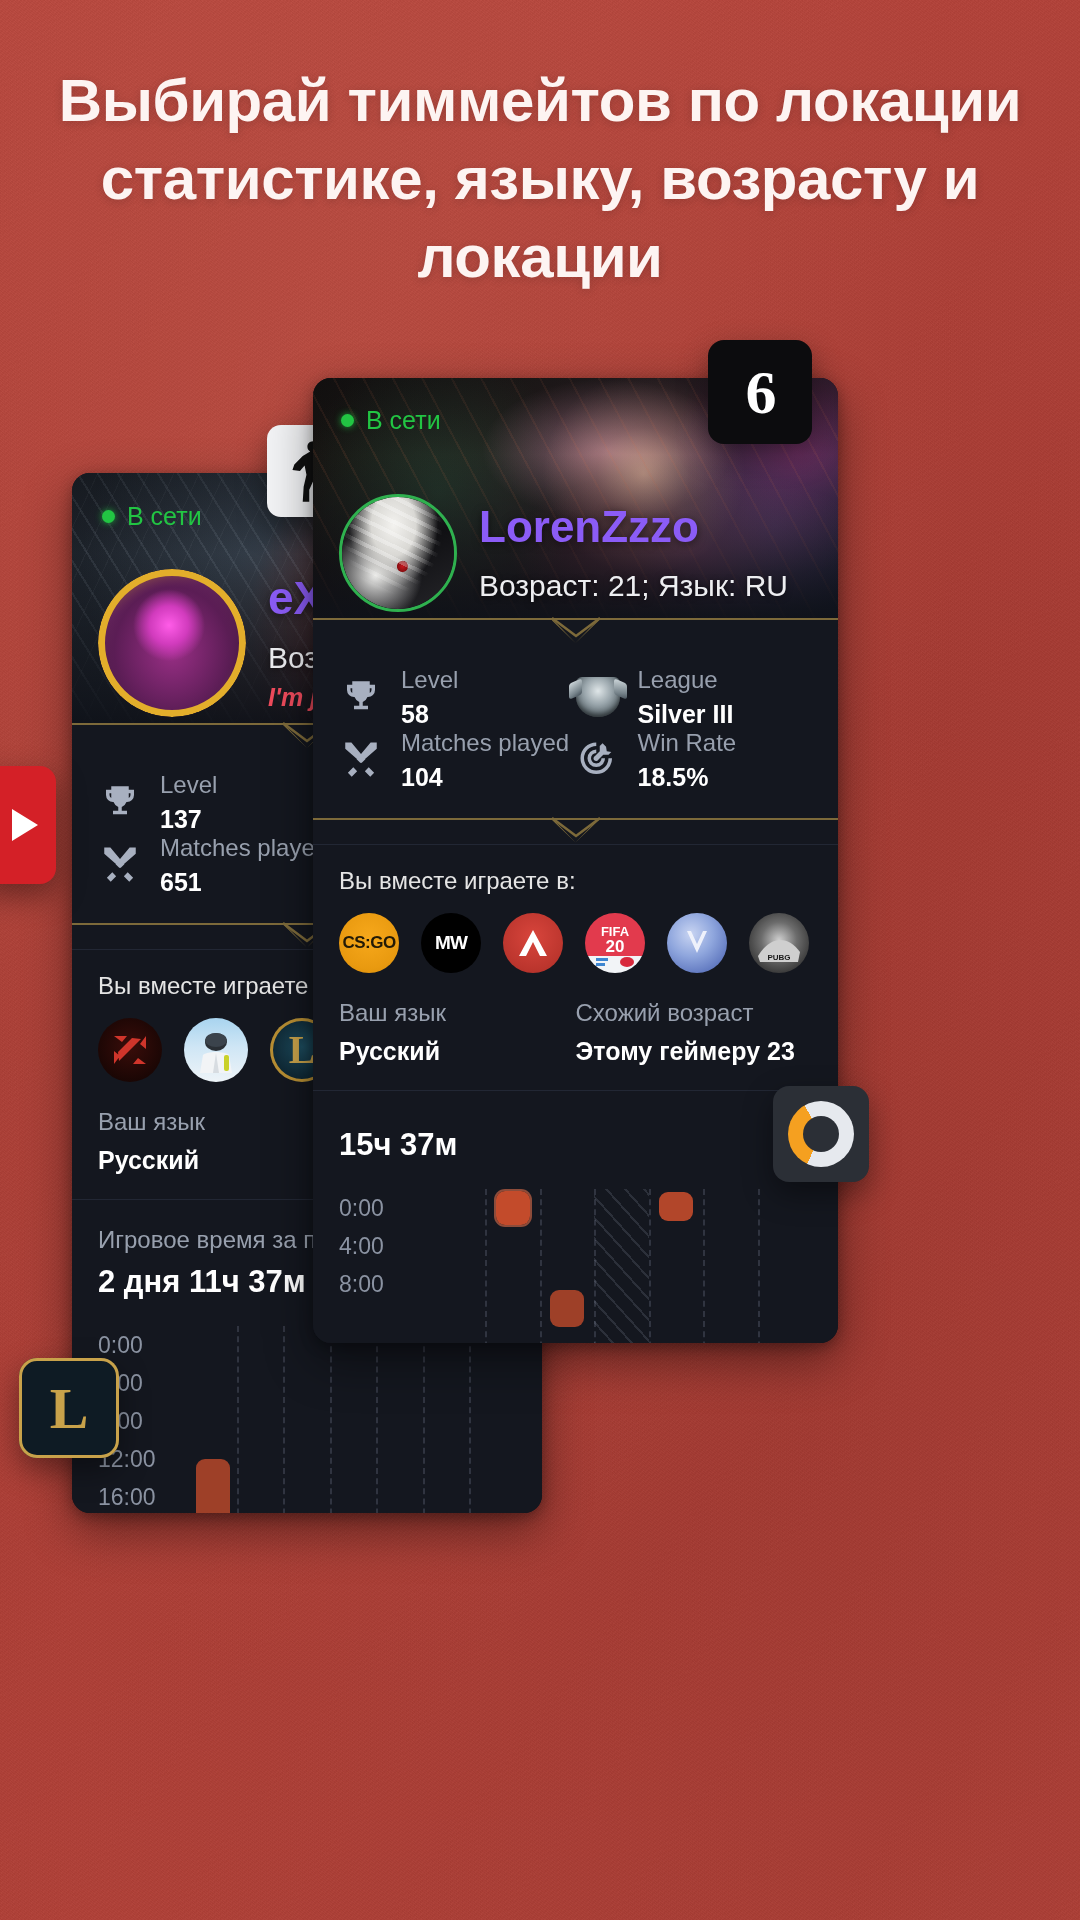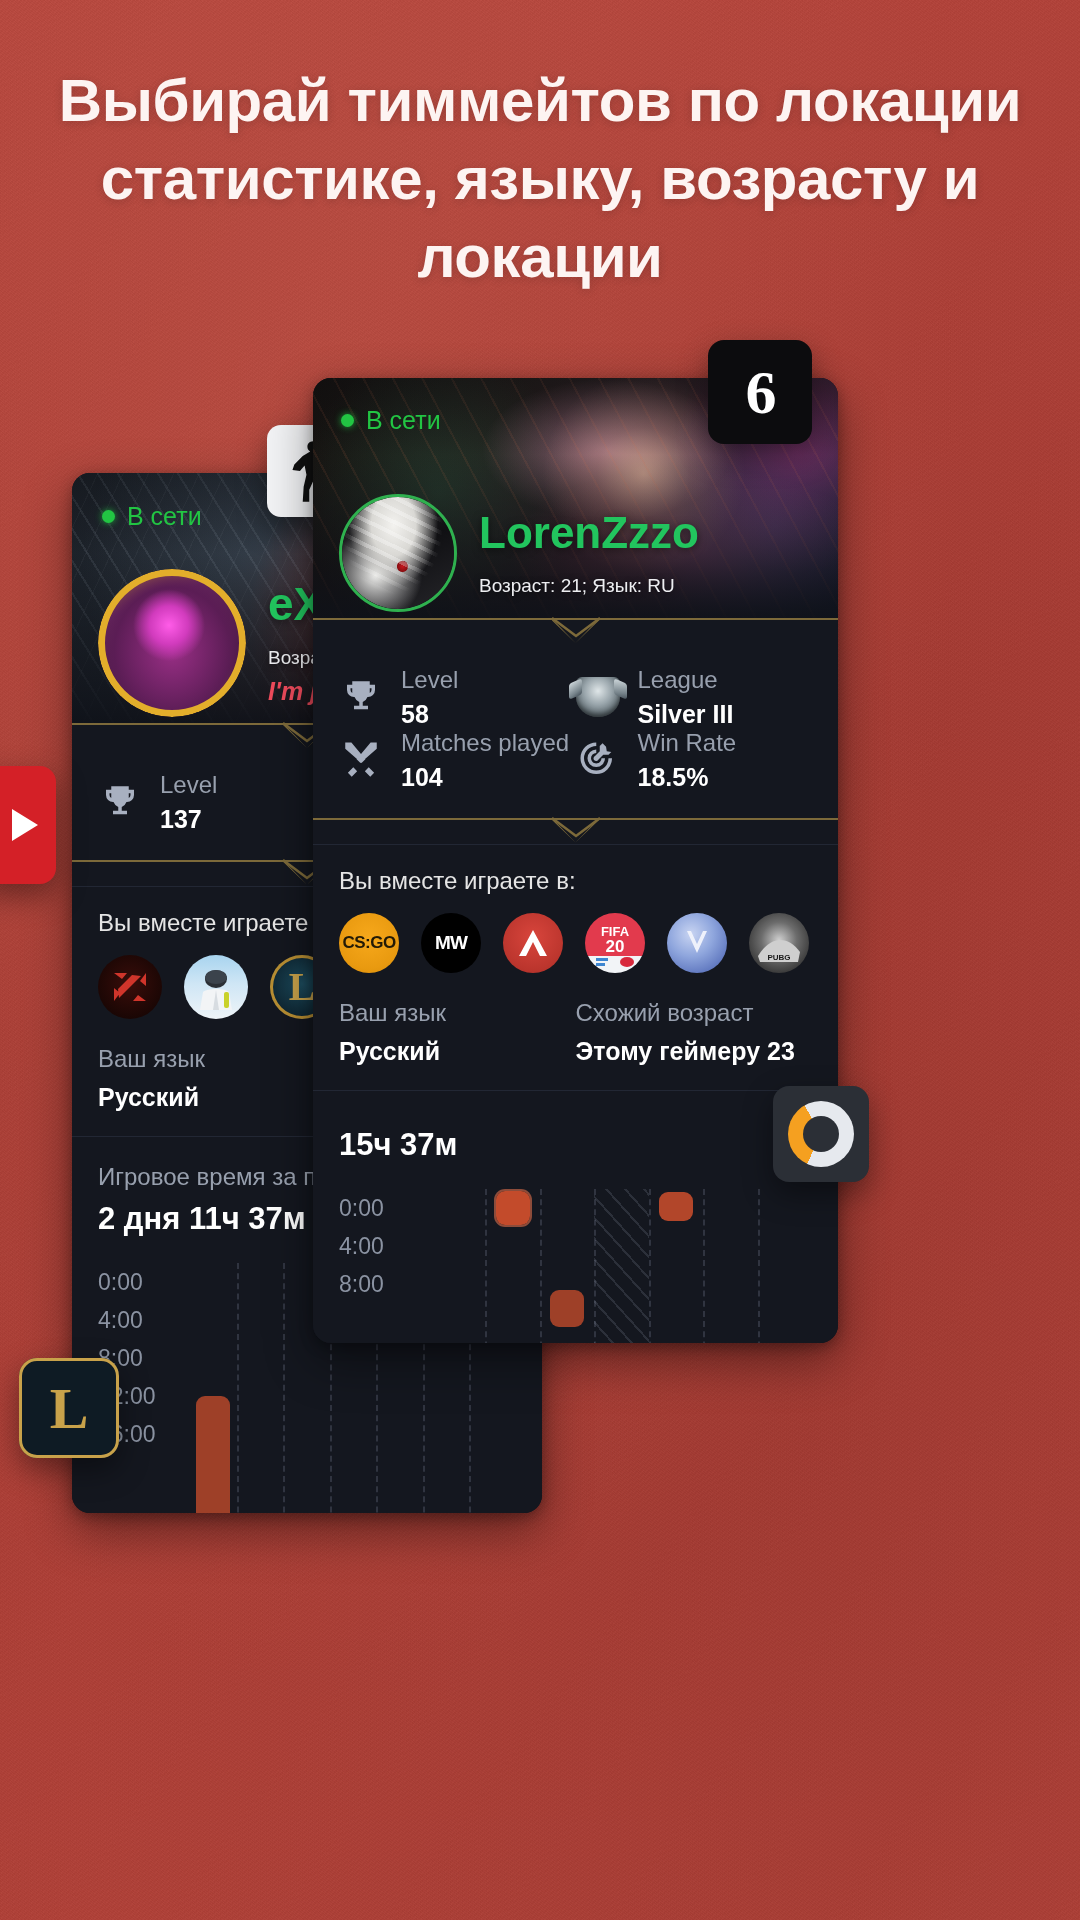--- a/index.html
+++ b/index.html
@@ -157,30 +157,30 @@
     position:absolute; inset:0; border-radius:50%;
     background:
       radial-gradient(circle at 48% 38%, #ff5ce8 0%, #d13bbd 16%, rgba(0,0,0,0) 30%),
       radial-gradient(ellipse at 50% 55%, #9a2f86 0%, #5b1d55 55%, rgba(0,0,0,0) 80%),
       linear-gradient(160deg, #e8b22a 0%, #6a2a5f 26%, #3a1436 72%, #e0aa26 100%);
     box-shadow: inset 0 0 0 7px #e3ae2b;
   }
 
   .id-text { min-width: 0; }
   .username {
-    color: #22c55e;
+    color: #8b5cf6;
     font-weight: 700;
     white-space: nowrap;
     text-shadow: 0 2px 8px rgba(0,0,0,0.55);
   }
   #card-front .username { font-size: 44px; line-height: 1.08; }
   #card-back .username { font-size: 46px; line-height: 1.08; }
   .submeta {
     color: #edeef1;
-    font-size: 19px;
+    font-size: 30px;
     margin-top: 18px;
     white-space: nowrap;
     text-shadow: 0 1px 6px rgba(0,0,0,0.6);
   }
   .motto {
     color: #ef4b5c;
     font-size: 25px;
     font-style: italic;
     font-weight: 700;
     margin-top: 8px;
@@ -384,20 +384,31 @@
   <div class="stats" style="grid-template-columns: 1fr;">
     <div class="stat">
       <span class="stat-ico">
         <svg viewBox="0 0 24 24">
             <path d="M7 3h10v2h3v3a4 4 0 0 1-4 4h-.3A5 5 0 0 1 13 14.9V17h3v2H8v-2h3v-2.1a5 5 0 0 1-2.7-2.9H8a4 4 0 0 1-4-4V5h3V3zm0 4H6v1a2 2 0 0 0 1 1.7V7zm10 0v2.7A2 2 0 0 0 18 8V7h-1z"></path>
           </svg>
       </span>
       <span class="stat-body">
         <span class="stat-label" style="display:block">Level</span>
         <span class="stat-value" style="display:block">137</span>
+      </span>
+    </div>
+    <div class="stat">
+      <span class="stat-ico">
+        <svg viewBox="0 0 24 24">
+            <path d="M3 2h3.5l8 9.5-2.2 2.2L3 5.5V2zm18 0v3.5l-9.3 8.2-2.2-2.2L17.5 2H21zM7.6 16.2l2.2 2.2-3.1 3.1-2.2-2.2 3.1-3.1zm8.8 0l3.1 3.1-2.2 2.2-3.1-3.1 2.2-2.2z"></path>
+          </svg>
+      </span>
+      <span class="stat-body">
+        <span class="stat-label" style="display:block">Matches playe</span>
+        <span class="stat-value" style="display:block">651</span>
       </span>
     </div>
   </div>
 
   <div class="divider-orn">
     <svg class="chev" width="52" height="22" viewBox="0 0 52 22">
       <path d="M2 1 L26 19 L50 1" fill="none" stroke="#7d6a3a" stroke-width="2.5"></path>
     </svg>
   </div>
 

